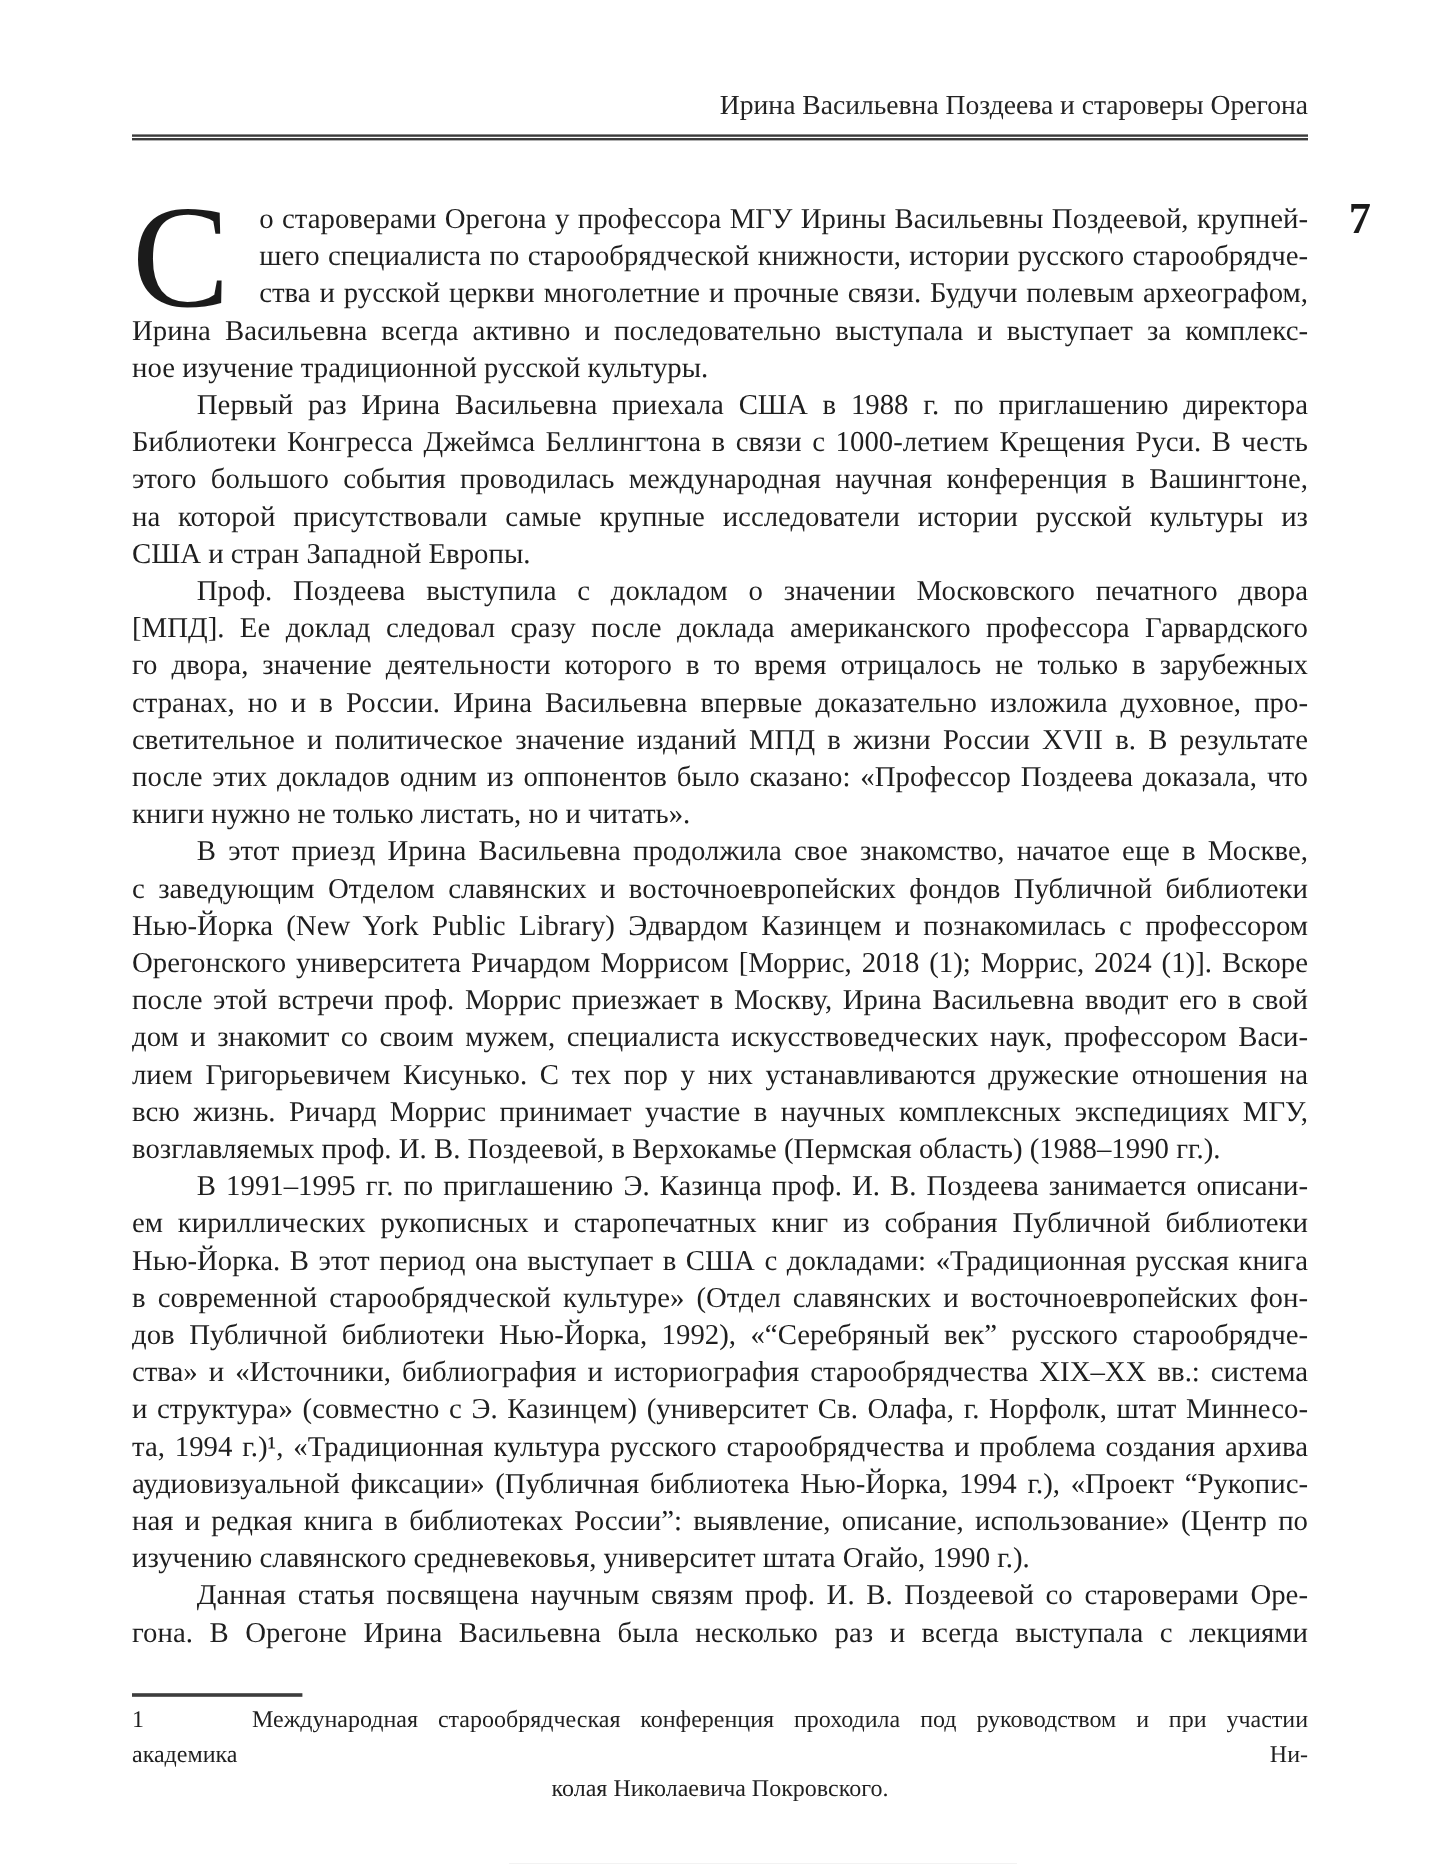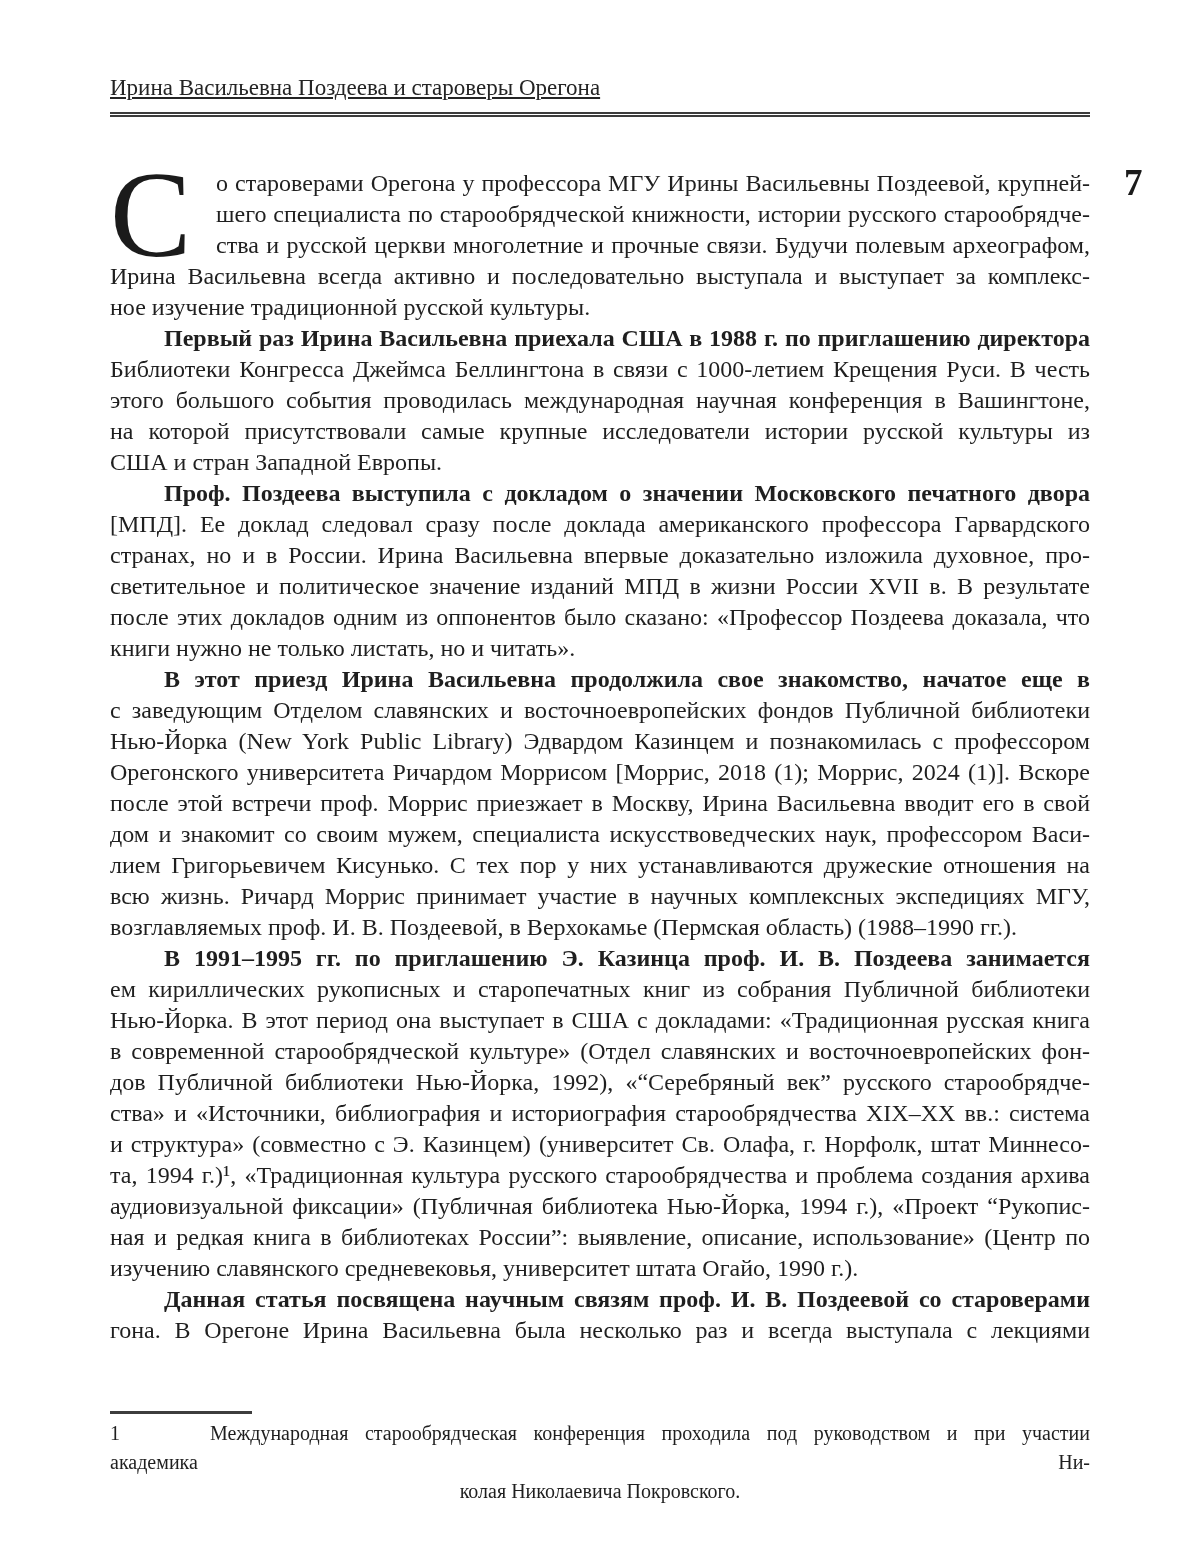--- a/index.html
+++ b/index.html
@@ -10,25 +10,24 @@
     margin: 0 auto;
     background: #ffffff;
     color: #1f1f1f;
     font-family: "Liberation Serif", "DejaVu Serif", serif;
     overflow: hidden;
   }
   
   .running-header {
     position: absolute;
     top: 74px; left: 110px; width: 980px;
-    text-align: left;
+    text-align: right;
     font-size: 23px;
     line-height: 28px;
     color: #242424;
-    text-decoration: underline;
   }
   .header-rule {
     position: absolute;
     top: 112px; left: 110px; width: 980px;
     height: 1px;
     border-top: 2px solid #3b3b3b;
     border-bottom: 2px solid #3b3b3b;
   }
   
   .page-number {
@@ -45,21 +44,21 @@
     font-size: 24px;
     line-height: 31px;
   }
   .para { margin: 0; padding: 0; }
   .ln {
     height: 31px;
     overflow: hidden;
     text-align: justify;
     text-align-last: justify;
   }
-  .ln.ind { padding-left: 54px; font-weight: bold; }
+  .ln.ind { padding-left: 54px; }
   .ln.end { text-align: right; text-align-last: left; }
   .dropcap {
     float: left;
     width: 106px;
     height: 93px;
     font-size: 122px;
     line-height: 93px;
     text-align: left;
     color: #1b1b1b;
   }
@@ -103,20 +102,21 @@
       <div class="ln ind">Первый раз Ирина Васильевна приехала США в 1988 г. по приглашению директора</div>
       <div class="ln">Библиотеки Конгресса Джеймса Беллингтона в связи с 1000-летием Крещения Руси. В честь</div>
       <div class="ln">этого большого события проводилась международная научная конференция в Вашингтоне,</div>
       <div class="ln">на которой присутствовали самые крупные исследователи истории русской культуры из</div>
       <div class="ln end">США и стран Западной Европы.</div>
     </div>
 
     <div class="para">
       <div class="ln ind">Проф. Поздеева выступила с докладом о значении Московского печатного двора</div>
       <div class="ln">[МПД]. Ее доклад следовал сразу после доклада американского профессора Гарвардского</div>
+      <div class="ln">го двора, значение деятельности которого в то время отрицалось не только в зарубежных</div>
       <div class="ln">странах, но и в России. Ирина Васильевна впервые доказательно изложила духовное, про-</div>
       <div class="ln">светительное и политическое значение изданий МПД в жизни России XVII в. В результате</div>
       <div class="ln">после этих докладов одним из оппонентов было сказано: «Профессор Поздеева доказала, что</div>
       <div class="ln end">книги нужно не только листать, но и читать».</div>
     </div>
 
     <div class="para">
       <div class="ln ind">В этот приезд Ирина Васильевна продолжила свое знакомство, начатое еще в Москве,</div>
       <div class="ln">с заведующим Отделом славянских и восточноевропейских фондов Публичной библиотеки</div>
       <div class="ln">Нью-Йорка (New York Public Library) Эдвардом Казинцем и познакомилась с профессором</div>

